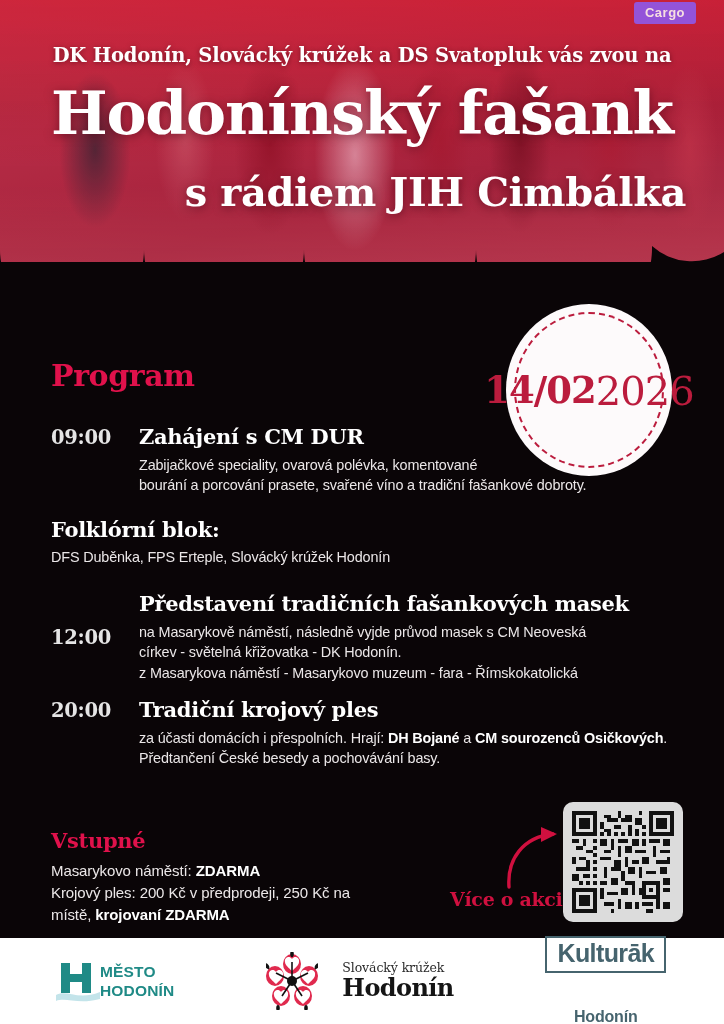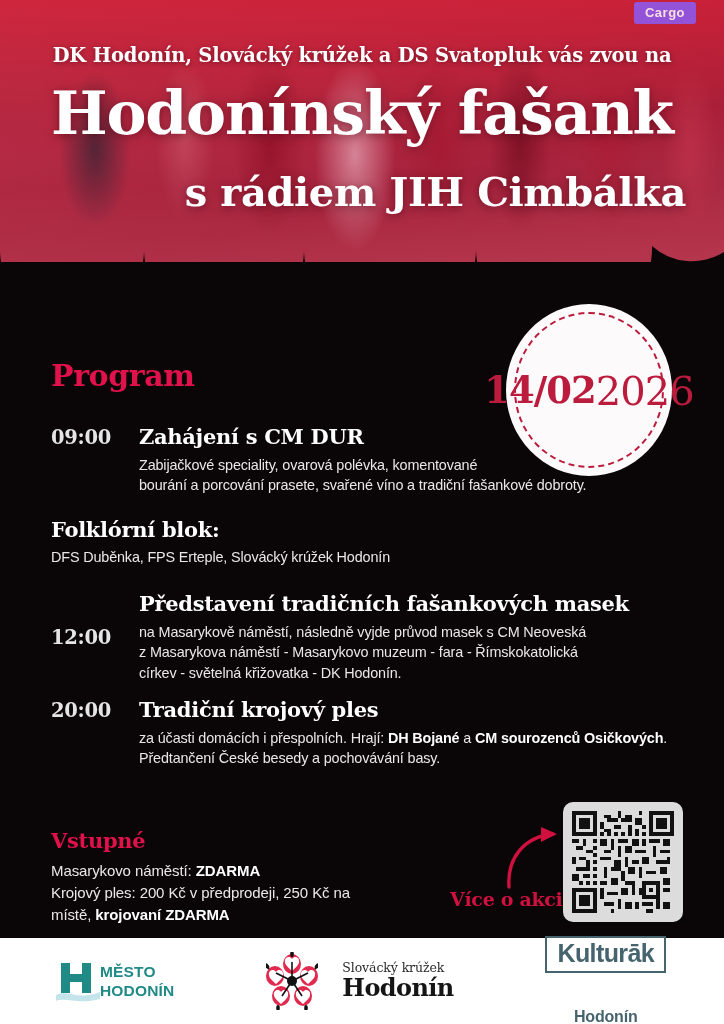--- a/index.html
+++ b/index.html
@@ -376,22 +376,22 @@
         </div>
       </div>
     </div>
 
     <div class="item item-12">
       <div class="item-time">12:00</div>
       <div class="item-body">
         <div class="item-title">Představení tradičních fašankových masek</div>
         <div class="item-desc">
           <span class="ln">na Masarykově náměstí, následně vyjde průvod masek s CM Neoveská</span>
+          <span class="ln">církev - světelná křižovatka - DK Hodonín.</span>
           <span class="ln">z Masarykova náměstí - Masarykovo muzeum - fara - Římskokatolická</span>
-          <span class="ln">církev - světelná křižovatka - DK Hodonín.</span>
         </div>
       </div>
     </div>
 
     <div class="item item-20">
       <div class="item-time">20:00</div>
       <div class="item-body">
         <div class="item-title">Tradiční krojový ples</div>
         <div class="item-desc"><span>za účasti domácích i přespolních. Hrají: </span><b>DH Bojané</b><span> a </span><b>CM sourozenců Osičkových</b><span>. Předtančení České besedy a pochovávání basy.</span></div>
       </div>

